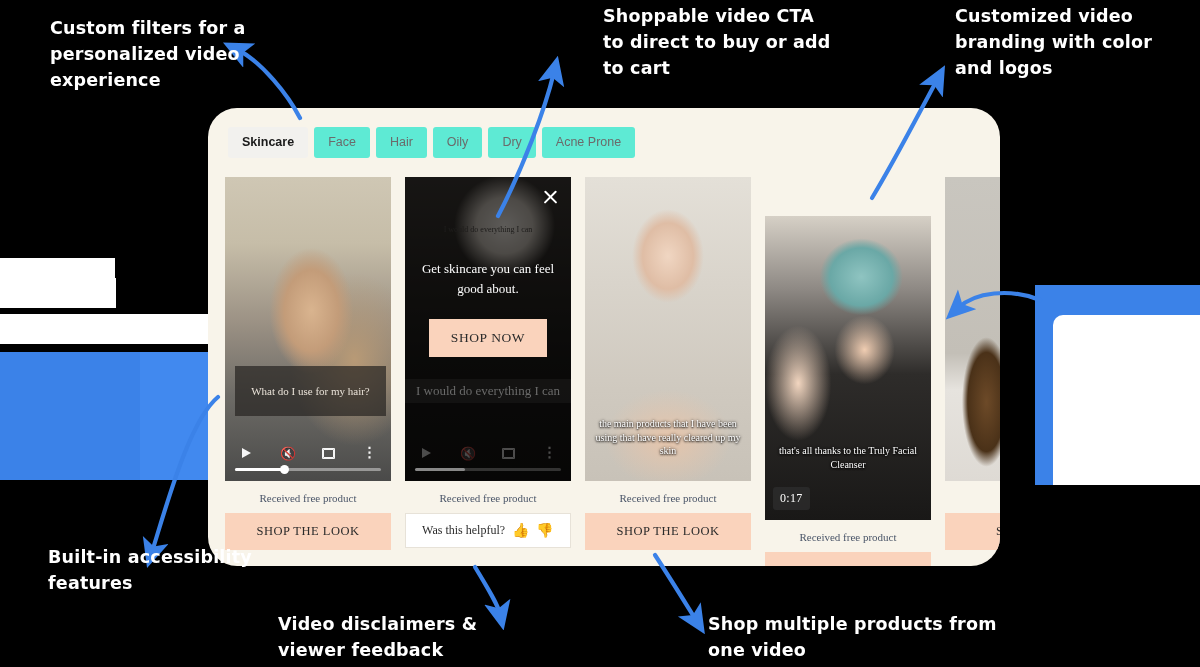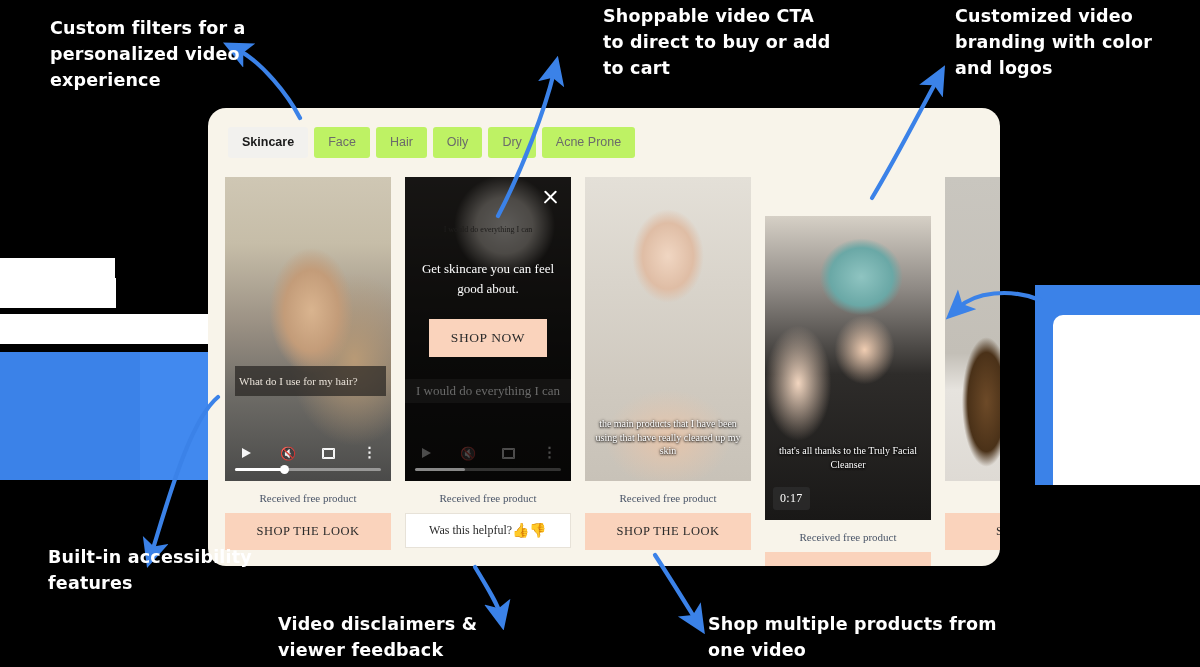--- a/index.html
+++ b/index.html
@@ -16,27 +16,27 @@
   .deco-white-c{left:-20px;top:314px;width:236px;height:30px;background:#ffffff;}
   .deco-blue-left{left:-20px;top:352px;width:236px;height:128px;background:#3b82e8;}
   .deco-blue-left2{left:140px;top:352px;width:76px;height:128px;background:#4189ef;}
   .deco-blue-right{left:1035px;top:285px;width:180px;height:75px;background:#3b82e8;}
   .deco-blue-right2{left:1035px;top:285px;width:38px;height:200px;background:#3b82e8;}
   .deco-white-right{left:1053px;top:315px;width:170px;height:170px;background:#ffffff;border-top-left-radius:10px;}
 
   
   .panel{
     position:absolute;left:208px;top:108px;width:792px;height:458px;
-    background:#f8f4ea;border-radius:18px;overflow:hidden;
+    background:#f8f4ea;border-radius:29px;overflow:hidden;
   }
 
   
   .chips{position:absolute;left:20px;top:19px;display:flex;gap:6px;align-items:center;}
   .chip{
-    background:#bef264;color:#6b6b6b;font-size:12.5px;
+    background:#5eead4;color:#6b6b6b;font-size:12.5px;
     padding:9px 14px;border-radius:3px;white-space:nowrap;line-height:1;
   }
   .chip.active{color:#1a1a1a;font-weight:bold;background:#f2f1ee;}
 
   
   .carousel{position:absolute;left:17px;top:69px;display:flex;gap:14px;}
   .card{width:166px;flex:0 0 166px;position:relative;font-family:Liberation Serif, serif;}
   .video{
     position:relative;width:166px;height:304px;overflow:hidden;background:#222;
   }
@@ -86,21 +86,21 @@
     font-size:13.5px;letter-spacing:.6px;padding:11px 22px;cursor:pointer;
   }
 
   
   .cap{
     position:absolute;left:0;right:0;text-align:center;font-size:10px;
     color:#fff;line-height:1.35;padding:0 6px;box-sizing:border-box;
   }
   .cap-box{
     position:absolute;left:10px;right:5px;top:186px;background:rgba(40,38,35,.72);
-    color:#e9e2d8;font-size:11px;padding:9px 4px;
+    color:#e9e2d8;font-size:11px;padding:19px 4px;text-align:center;
   }
   .cap-ghost{
     position:absolute;left:0;right:0;top:196px;text-align:center;color:#6a6a6a;
     font-size:13px;line-height:1.4;background:rgba(255,255,255,.045);padding:3px 0;
   }
   .cap-sub{ text-shadow:0 0 3px rgba(0,0,0,.85),0 1px 2px rgba(0,0,0,.9); }
 
   
   .controls{position:absolute;left:0;right:0;bottom:10px;padding:0 10px;box-sizing:border-box;}
   .ctrl-row{display:flex;align-items:center;gap:0;justify-content:space-between;padding:0 4px 7px;}
@@ -125,21 +125,21 @@
   
   .disclaimer{
     text-align:center;font-size:11px;color:#4a5568;padding:11px 0 9px;white-space:nowrap;
   }
   .shop-btn{
     background:#fad3bc;color:#2b2b2b;font-size:12.5px;letter-spacing:.5px;
     text-align:center;padding:11px 0;cursor:pointer;white-space:nowrap;overflow:hidden;
   }
   .feedback{
     background:#fff;border:1px solid #e7e2d8;display:flex;align-items:center;justify-content:center;
-    padding:9px 0;font-size:12px;color:#2b2b2b;white-space:nowrap;
+    gap:7px;padding:9px 0;font-size:12px;color:#2b2b2b;white-space:nowrap;
   }
   .thumb{font-size:14px;cursor:pointer;line-height:1;}
 
   
   .anno{
     position:absolute;color:#fff;font-family:"DejaVu Sans",sans-serif;
     font-weight:bold;font-size:17.5px;line-height:1.48;letter-spacing:.2px;
   }
   .a-tl{left:50px;top:16px;width:250px;}
   .a-tm{left:575px;top:4px;width:230px;margin-left:28px;}

